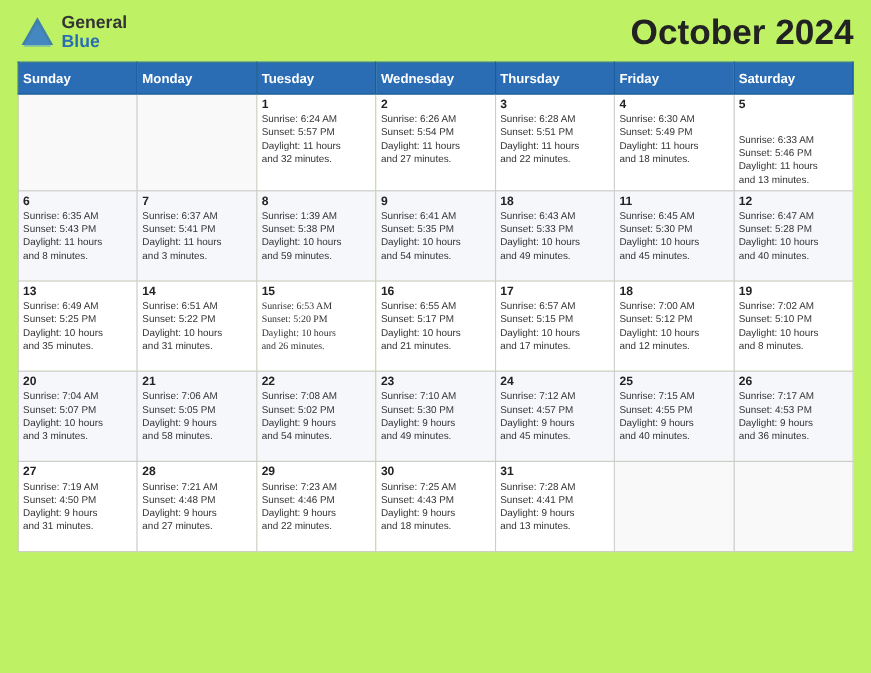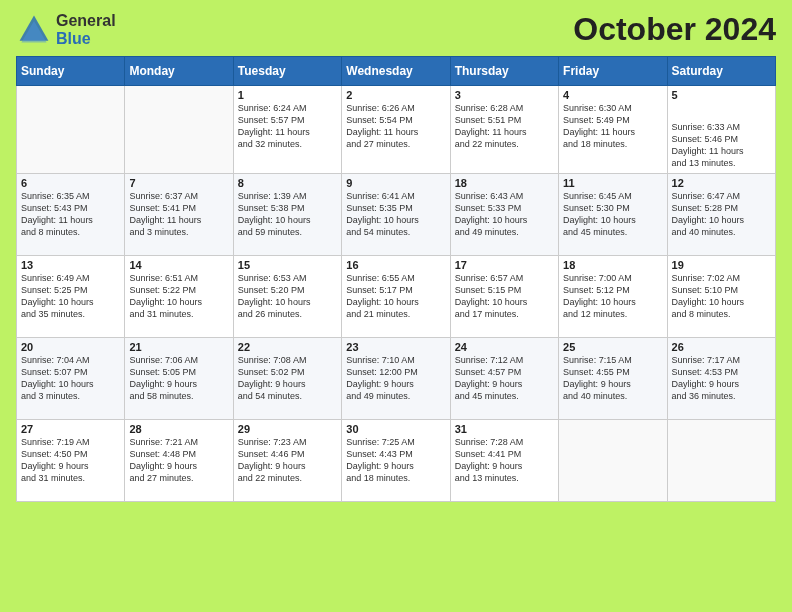--- a/index.html
+++ b/index.html
@@ -234,21 +234,21 @@
           </td>
           <td>
             <span class="day-num">14</span>
             <div class="day-detail" style="white-space: pre-line;">Sunrise: 6:51 AM
 Sunset: 5:22 PM
 Daylight: 10 hours
 and 31 minutes.</div>
           </td>
           <td>
             <span class="day-num">15</span>
-            <div class="day-detail" style="white-space: pre-line;">Sunrise: 6:53 AM
+            <div class="day-detail" style="white-space: pre-line; font-family: Liberation Serif, serif;">Sunrise: 6:53 AM
 Sunset: 5:20 PM
 Daylight: 10 hours
 and 26 minutes.</div>
           </td>
           <td>
             <span class="day-num">16</span>
             <div class="day-detail" style="white-space: pre-line;">Sunrise: 6:55 AM
 Sunset: 5:17 PM
 Daylight: 10 hours
 and 21 minutes.</div>
@@ -293,21 +293,21 @@
           <td>
             <span class="day-num">22</span>
             <div class="day-detail" style="white-space: pre-line;">Sunrise: 7:08 AM
 Sunset: 5:02 PM
 Daylight: 9 hours
 and 54 minutes.</div>
           </td>
           <td>
             <span class="day-num">23</span>
             <div class="day-detail" style="white-space: pre-line;">Sunrise: 7:10 AM
-Sunset: 12:00 PM
+Sunset: 5:30 PM
 Daylight: 9 hours
 and 49 minutes.</div>
           </td>
           <td>
             <span class="day-num">24</span>
             <div class="day-detail" style="white-space: pre-line;">Sunrise: 7:12 AM
 Sunset: 4:57 PM
 Daylight: 9 hours
 and 45 minutes.</div>
           </td>

